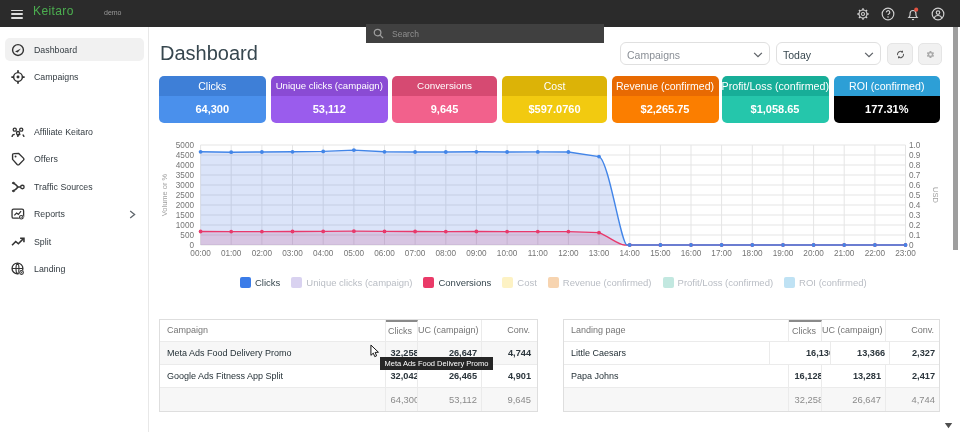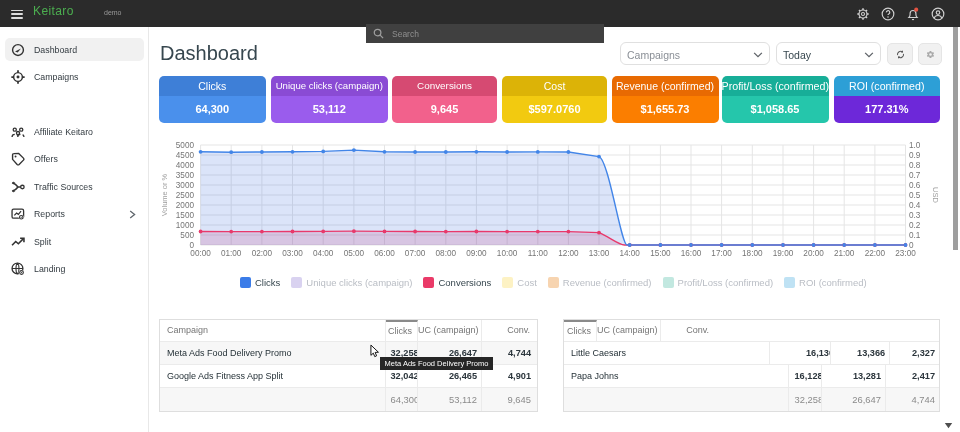--- a/index.html
+++ b/index.html
@@ -230,29 +230,29 @@
 <div class="card" style="left:392.0px;width:105.0px;">
   <div class="card-h" style="background:#d64a72;font-size:9.9px;">Conversions</div>
   <div class="card-b" style="background:#f2618c;">9,645</div>
 </div>
 <div class="card" style="left:502.0px;width:105.0px;">
   <div class="card-h" style="background:#dcb307;font-size:10.5px;">Cost</div>
   <div class="card-b" style="background:#f2ca10;">$597.0760</div>
 </div>
 <div class="card" style="left:611.5px;width:107.0px;">
   <div class="card-h" style="background:#e86a02;font-size:10.5px;">Revenue (confirmed)</div>
-  <div class="card-b" style="background:#fb7e00;">$1,655.73</div>
+  <div class="card-b" style="background:#fb7e00;">$2,265.75</div>
 </div>
 <div class="card" style="left:721.5px;width:107.0px;">
   <div class="card-h" style="background:#17ae98;font-size:10.7px;">Profit/Loss (confirmed)</div>
   <div class="card-b" style="background:#25c6ab;">$1,058.65</div>
 </div>
 <div class="card" style="left:833.5px;width:106.5px;">
   <div class="card-h" style="background:#2d9fd6;font-size:10.6px;">ROI (confirmed)</div>
-  <div class="card-b" style="background:#6d28d9;">177.31%</div>
+  <div class="card-b" style="background:#000000;">177.31%</div>
 </div>
 
 <svg id="chart" width="960" height="270" viewBox="0 0 960 270">
   <g stroke="#e5e5e5" stroke-width="1">
       <line x1="200.6" y1="145" x2="200.6" y2="245"></line>
 <line x1="231.2" y1="145" x2="231.2" y2="245"></line>
 <line x1="261.9" y1="145" x2="261.9" y2="245"></line>
 <line x1="292.5" y1="145" x2="292.5" y2="245"></line>
 <line x1="323.2" y1="145" x2="323.2" y2="245"></line>
 <line x1="353.9" y1="145" x2="353.9" y2="245"></line>
@@ -440,20 +440,21 @@
     </div>
     <div class="tr tf">
       <div class="td n" style="width:226px;"></div>
       <div class="td fnum clip" style="width:32px;padding-left:4.5px;">64,300</div>
       <div class="td fnum" style="width:64px;">53,112</div>
       <div class="td fnum last" style="width:53px;">9,645</div>
     </div>
   </div>
 <div class="tbl" style="left:563px;width:377px;">
     <div class="tr th">
+      <div class="td n" style="width:225px;">Landing page</div>
       <div class="td c clicks-h" style="width:33px;">Clicks</div>
       <div class="td c" style="width:64px;">UC (campaign)</div>
       <div class="td c last" style="width:53px;">Conv.</div>
     </div>
     <div class="tr">
       <div class="td n dn" style="width:225px;">Little Caesars</div>
       <div class="td num clip" style="width:33px;padding-left:5.5px;margin-left:30px;">16,130</div>
       <div class="td num" style="width:64px;">13,366</div>
       <div class="td num last" style="width:53px;">2,327</div>
     </div>

